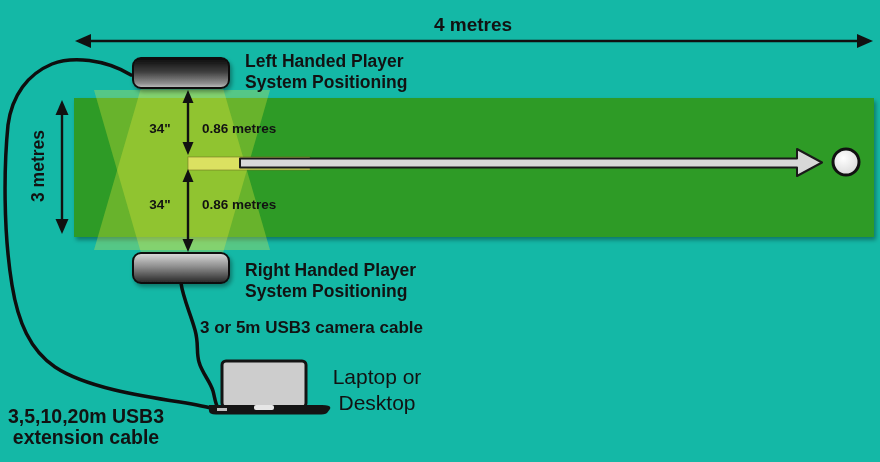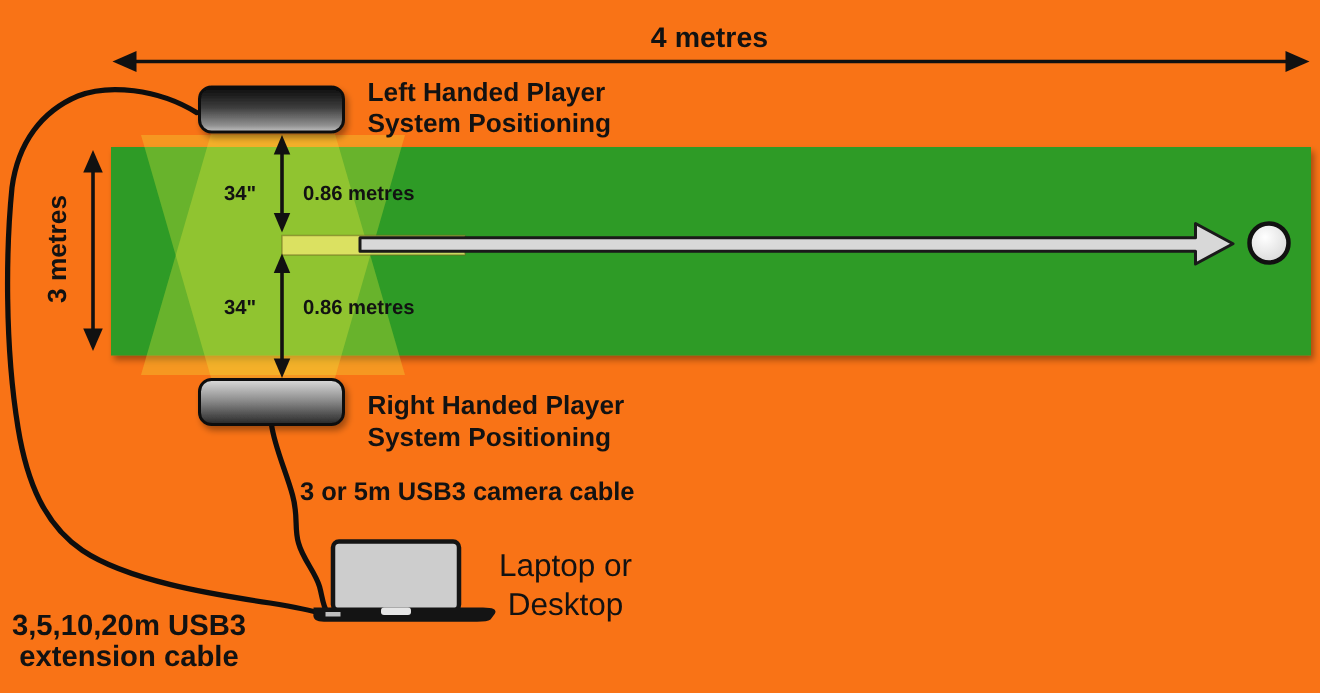--- a/index.html
+++ b/index.html
@@ -1,16 +1,16 @@
 <!DOCTYPE html>
 <html><head>
 <meta charset="utf-8">
 <style>
   html,body{margin:0;padding:0;background:#ffffff;}
-  .canvas{position:relative;width:880px;height:462px;background:#f97316;overflow:hidden;}
+  .canvas{position:relative;width:880px;height:462px;background:#14b8a6;overflow:hidden;}
   svg{display:block;}
   text{font-family:"Liberation Sans","DejaVu Sans",sans-serif;fill:#121212;font-weight:700;}
   .t-big{font-size:19px;}
   .t-label{font-size:17.5px;}
   .t-small{font-size:13.5px;}
   .t-cable{font-size:17px;}
   .t-ext{font-size:19.5px;}
   .t-computer{font-size:21px;font-weight:400;}
   .cable{fill:none;stroke:#0e0e0e;stroke-width:3.5;stroke-linecap:round;}
   .measure{stroke:#111111;stroke-width:2.4;}

